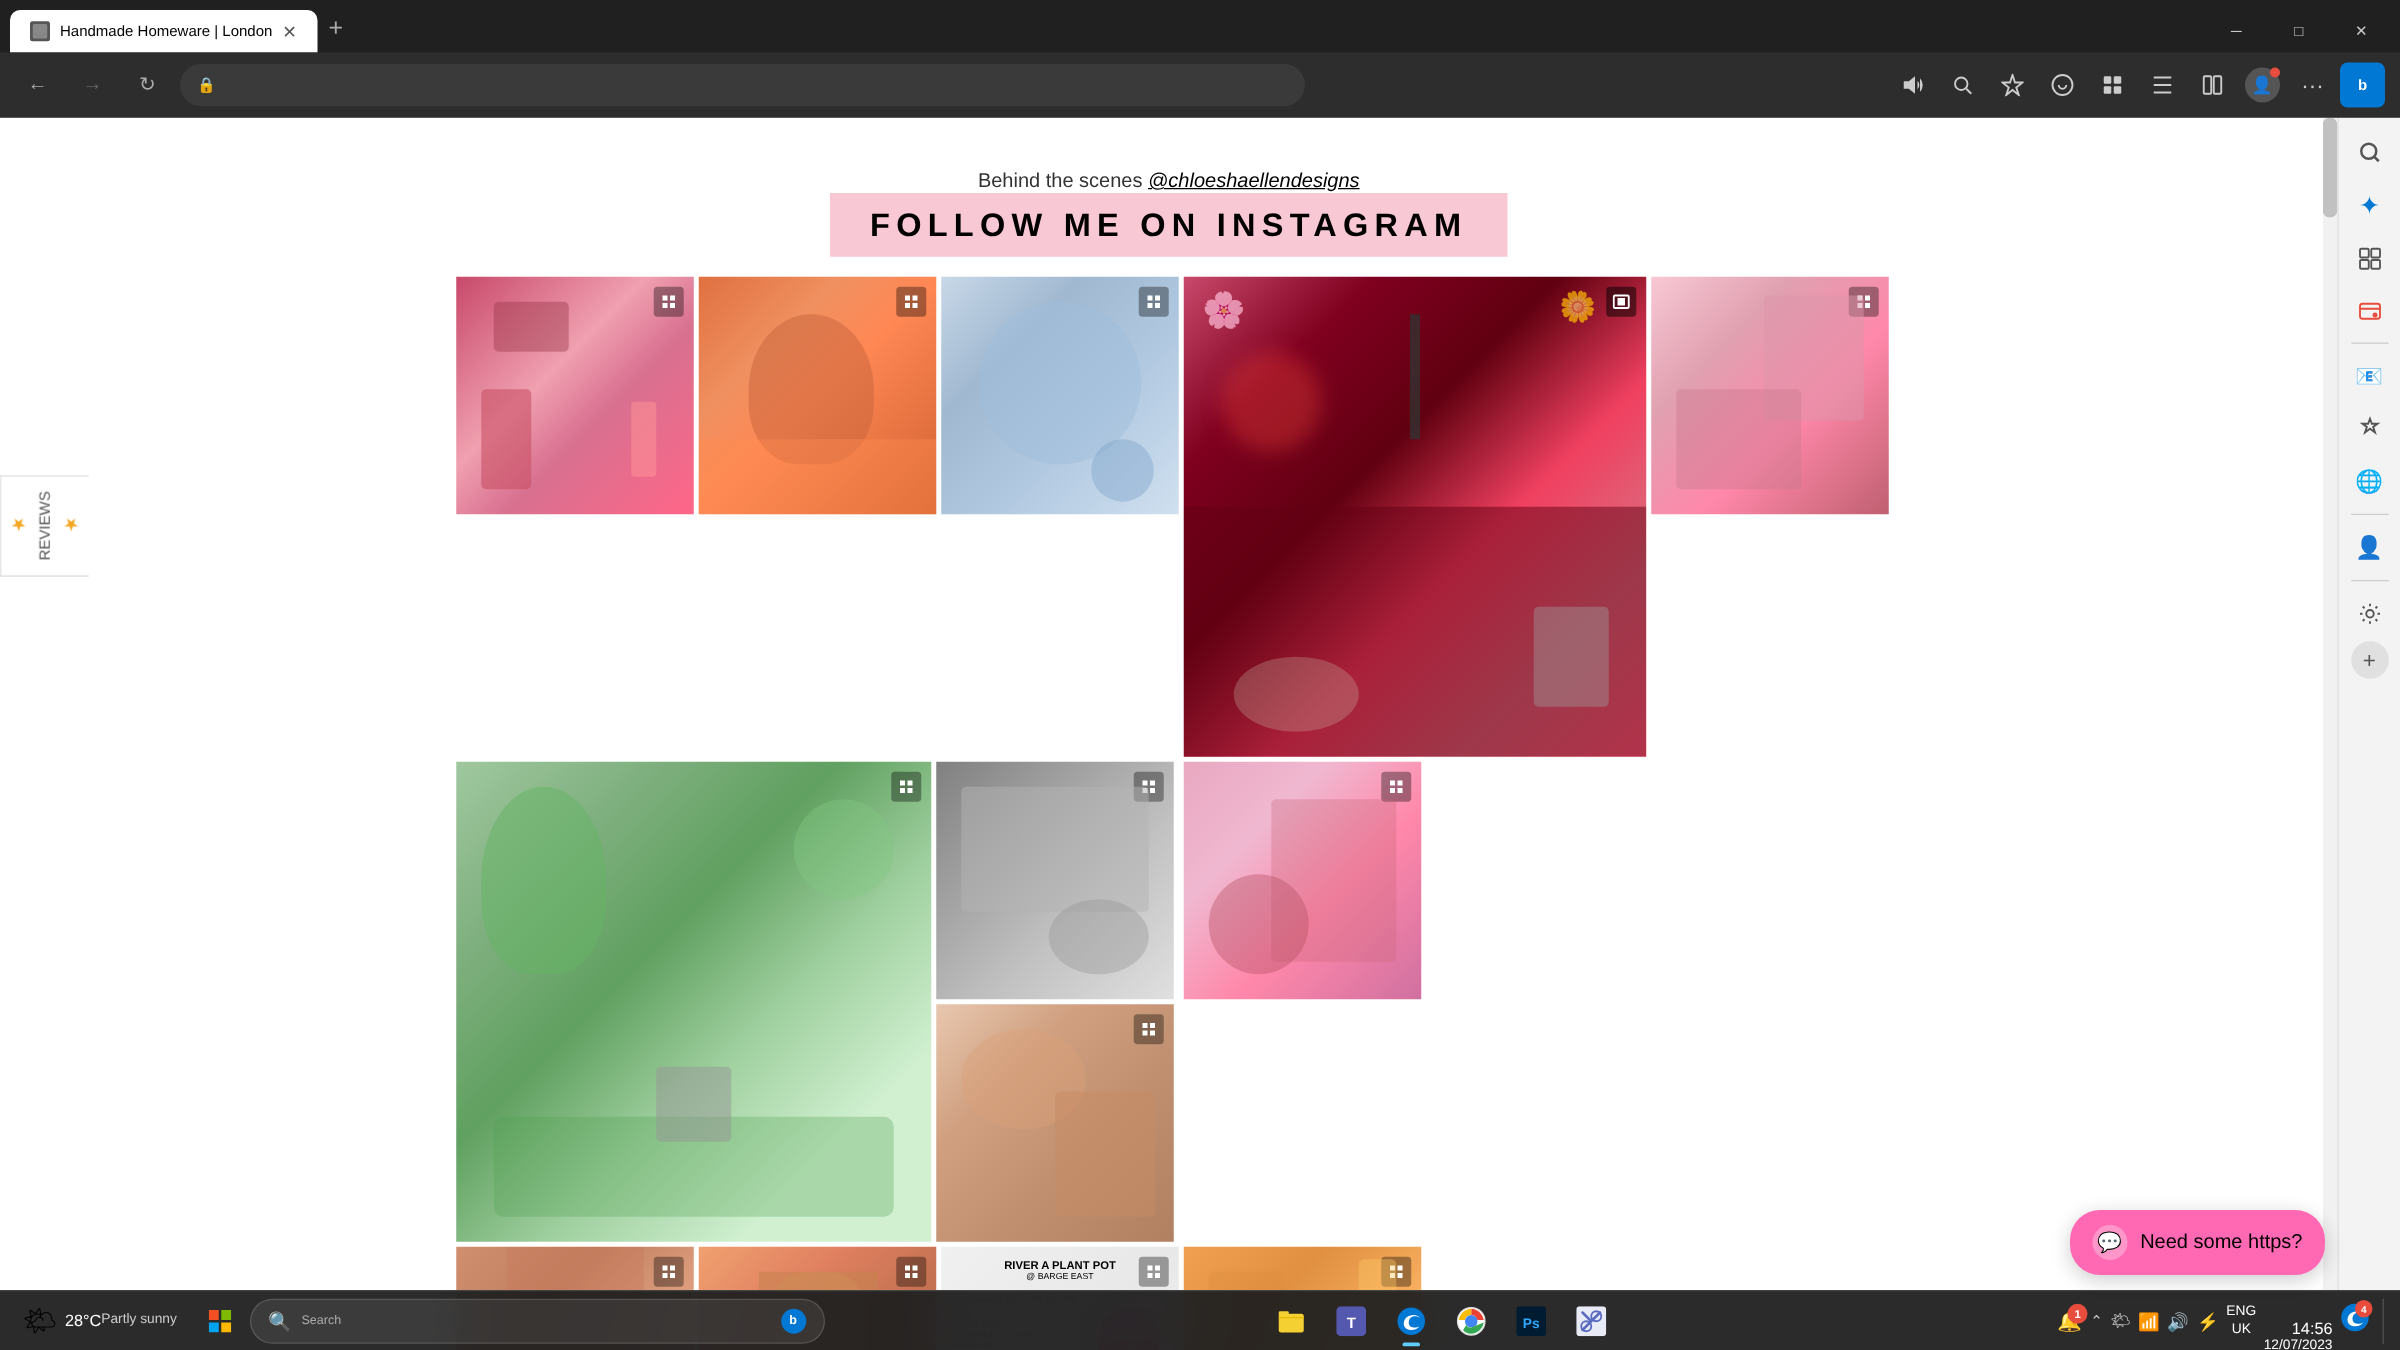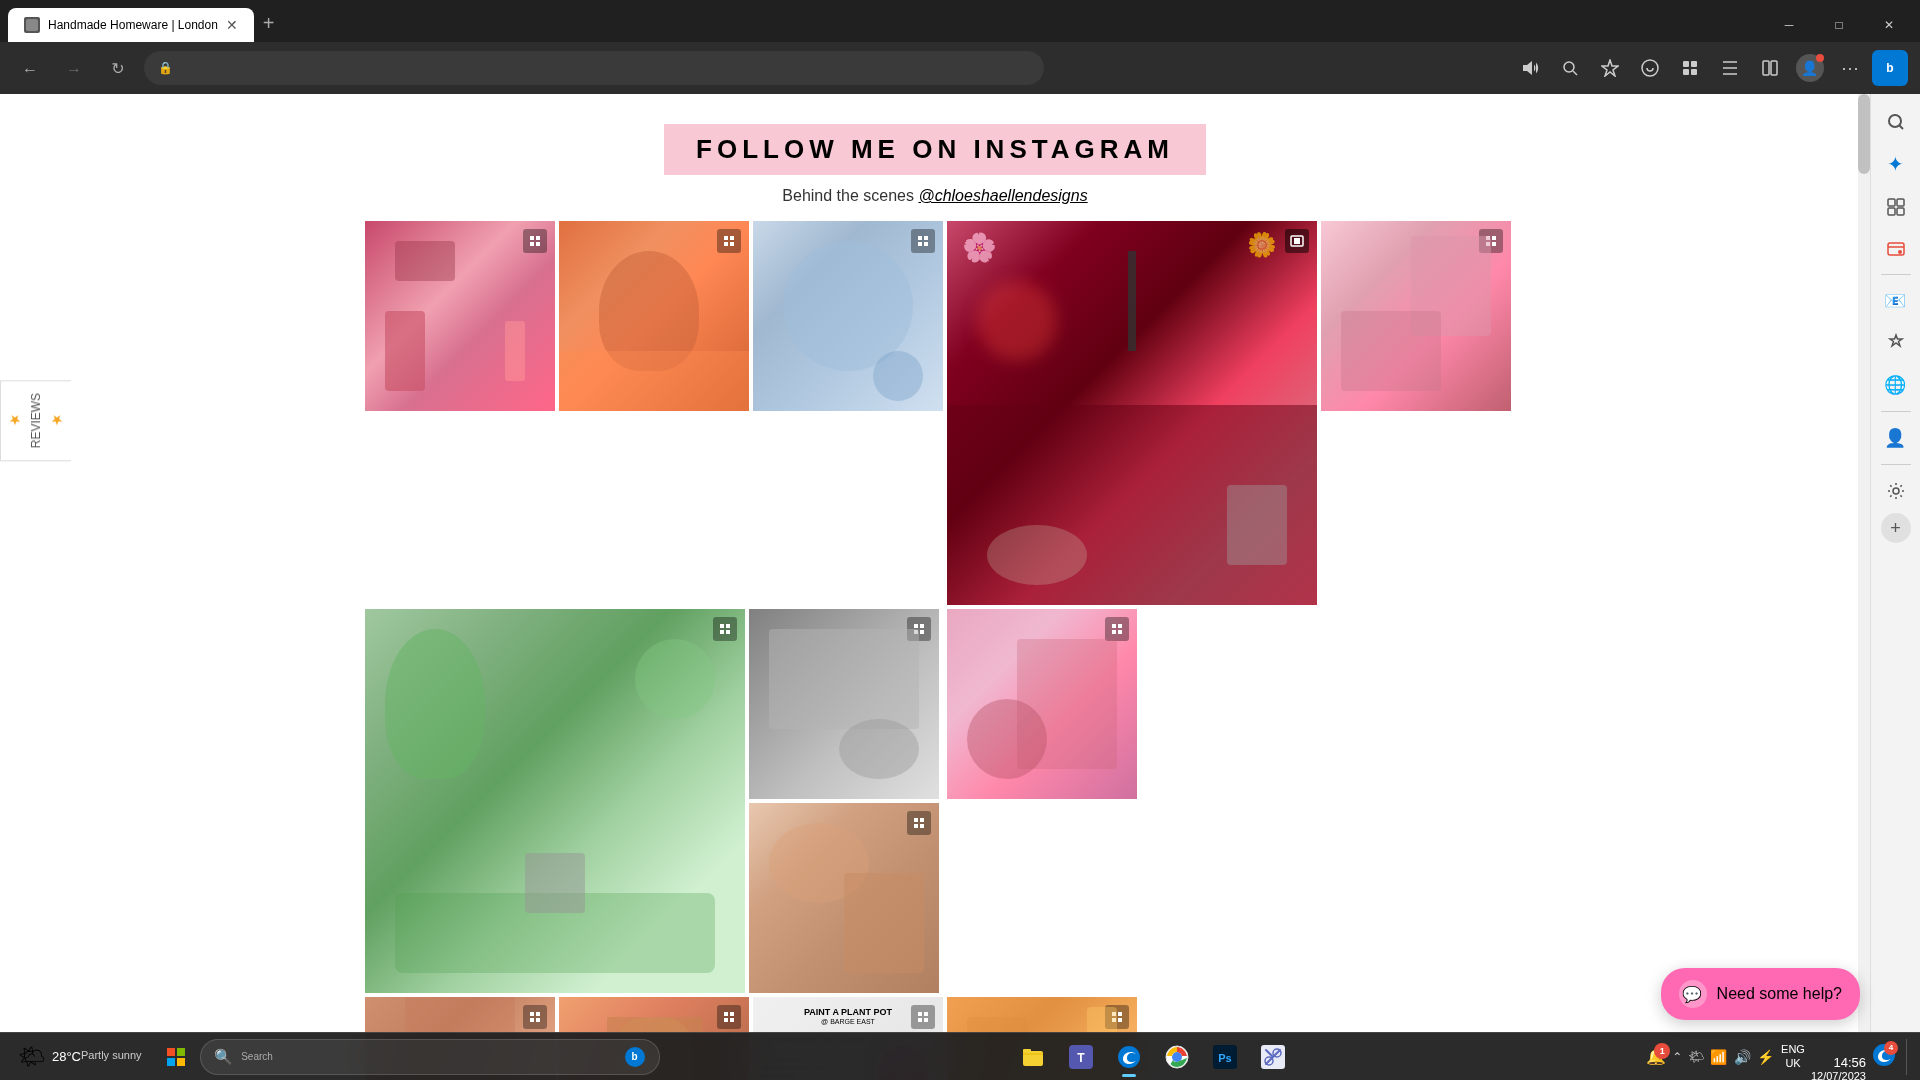--- a/index.html
+++ b/index.html
@@ -228,26 +228,26 @@
 </div>
 
 <div class="scroll-track">
   <div class="scroll-thumb"></div>
 </div>
 
 <div class="browser-content">
   <div class="page-content">
 
     <div class="instagram-header">
-      <div style="display:inline-block; background:#f8c8d4; padding:10px 32px;">
-        <span style="font-size:26px;font-weight:900;letter-spacing:5px;color:#000;font-family:Arial,sans-serif;">FOLLOW ME ON INSTAGRAM</span>
-      </div>
       <div style="margin-top:12px;">
         <span style="font-size:16px;color:#333;">Behind the scenes</span>
         <span style="font-size:16px;color:#000;text-decoration:underline;font-style:italic;cursor:pointer;">@chloeshaellendesigns</span>
+      </div>
+      <div style="display:inline-block; background:#f8c8d4; padding:10px 32px;">
+        <span style="font-size:26px;font-weight:900;letter-spacing:5px;color:#000;font-family:Arial,sans-serif;">FOLLOW ME ON INSTAGRAM</span>
       </div>
     </div>
 
     <div style="max-width:1140px;margin:0 auto;">
 
       <div class="photo-row" style="align-items:flex-start;">
 
         <div class="ph p1" style="width:190px;height:190px;">
           <div class="ph-badge">
             <svg width="14" height="14" viewBox="0 0 14 14" fill="white">
@@ -413,21 +413,21 @@
           <div class="ph-badge">
             <svg width="14" height="14" viewBox="0 0 14 14" fill="white">
                 <rect x="2" y="2" width="4" height="4"></rect>
                 <rect x="8" y="2" width="4" height="4"></rect>
                 <rect x="2" y="8" width="4" height="4"></rect>
                 <rect x="8" y="8" width="4" height="4"></rect>
               </svg>
           </div>
 
           <div style="position:absolute;top:10px;left:10px;right:10px;text-align:center;">
-            <div style="font-size:9px;font-weight:bold;color:#000;line-height:1.2;">PAINT A PLANT POT</div>
+            <div style="font-size:9px;font-weight:bold;color:#000;line-height:1.2;">RIVER A PLANT POT</div>
             <div style="font-size:7px;color:#000;">@ BARGE EAST</div>
           </div>
           <div style="position:absolute;top:40px;left:10px;right:10px;font-size:6px;color:#333;line-height:1.3;">
             22ND MARCH 2023 · 7PM TILL 9PM
           </div>
           <div style="position:absolute;top:60px;left:10px;right:10px;font-size:6px;color:#333;line-height:1.3;">
             BARGE EAST<br>98 WHITE POST LANE<br>RIVER LEA,<br>HACKNEY WICK
           </div>
           <div style="position:absolute;top:50px;right:15px;width:50px;height:50px;background:#ff69b4;border-radius:50%;display:flex;align-items:center;justify-content:center;text-align:center;">
             <div style="font-size:6px;color:#fff;font-weight:bold;line-height:1.2;">TICKETS<br>FROM<br>£22</div>
@@ -449,21 +449,21 @@
           <div style="position:absolute;top:20px;left:20px;width:60px;height:80px;background:rgba(220,140,60,0.3);border-radius:4px;"></div>
         </div>
       </div>
 
     </div>
   </div>
 </div>
 
 <div class="chat-widget">
   <div class="chat-icon-bubble">💬</div>
-  <span>Need some help?</span>
+  <span>Need some https?</span>
 </div>
 
 <div class="taskbar">
 
   <div class="weather-widget">
     <span class="weather-icon">🌤</span>
     <div class="weather-info">
       <span class="weather-temp">28°C</span>
       <span class="weather-desc">Partly sunny</span>
     </div>

